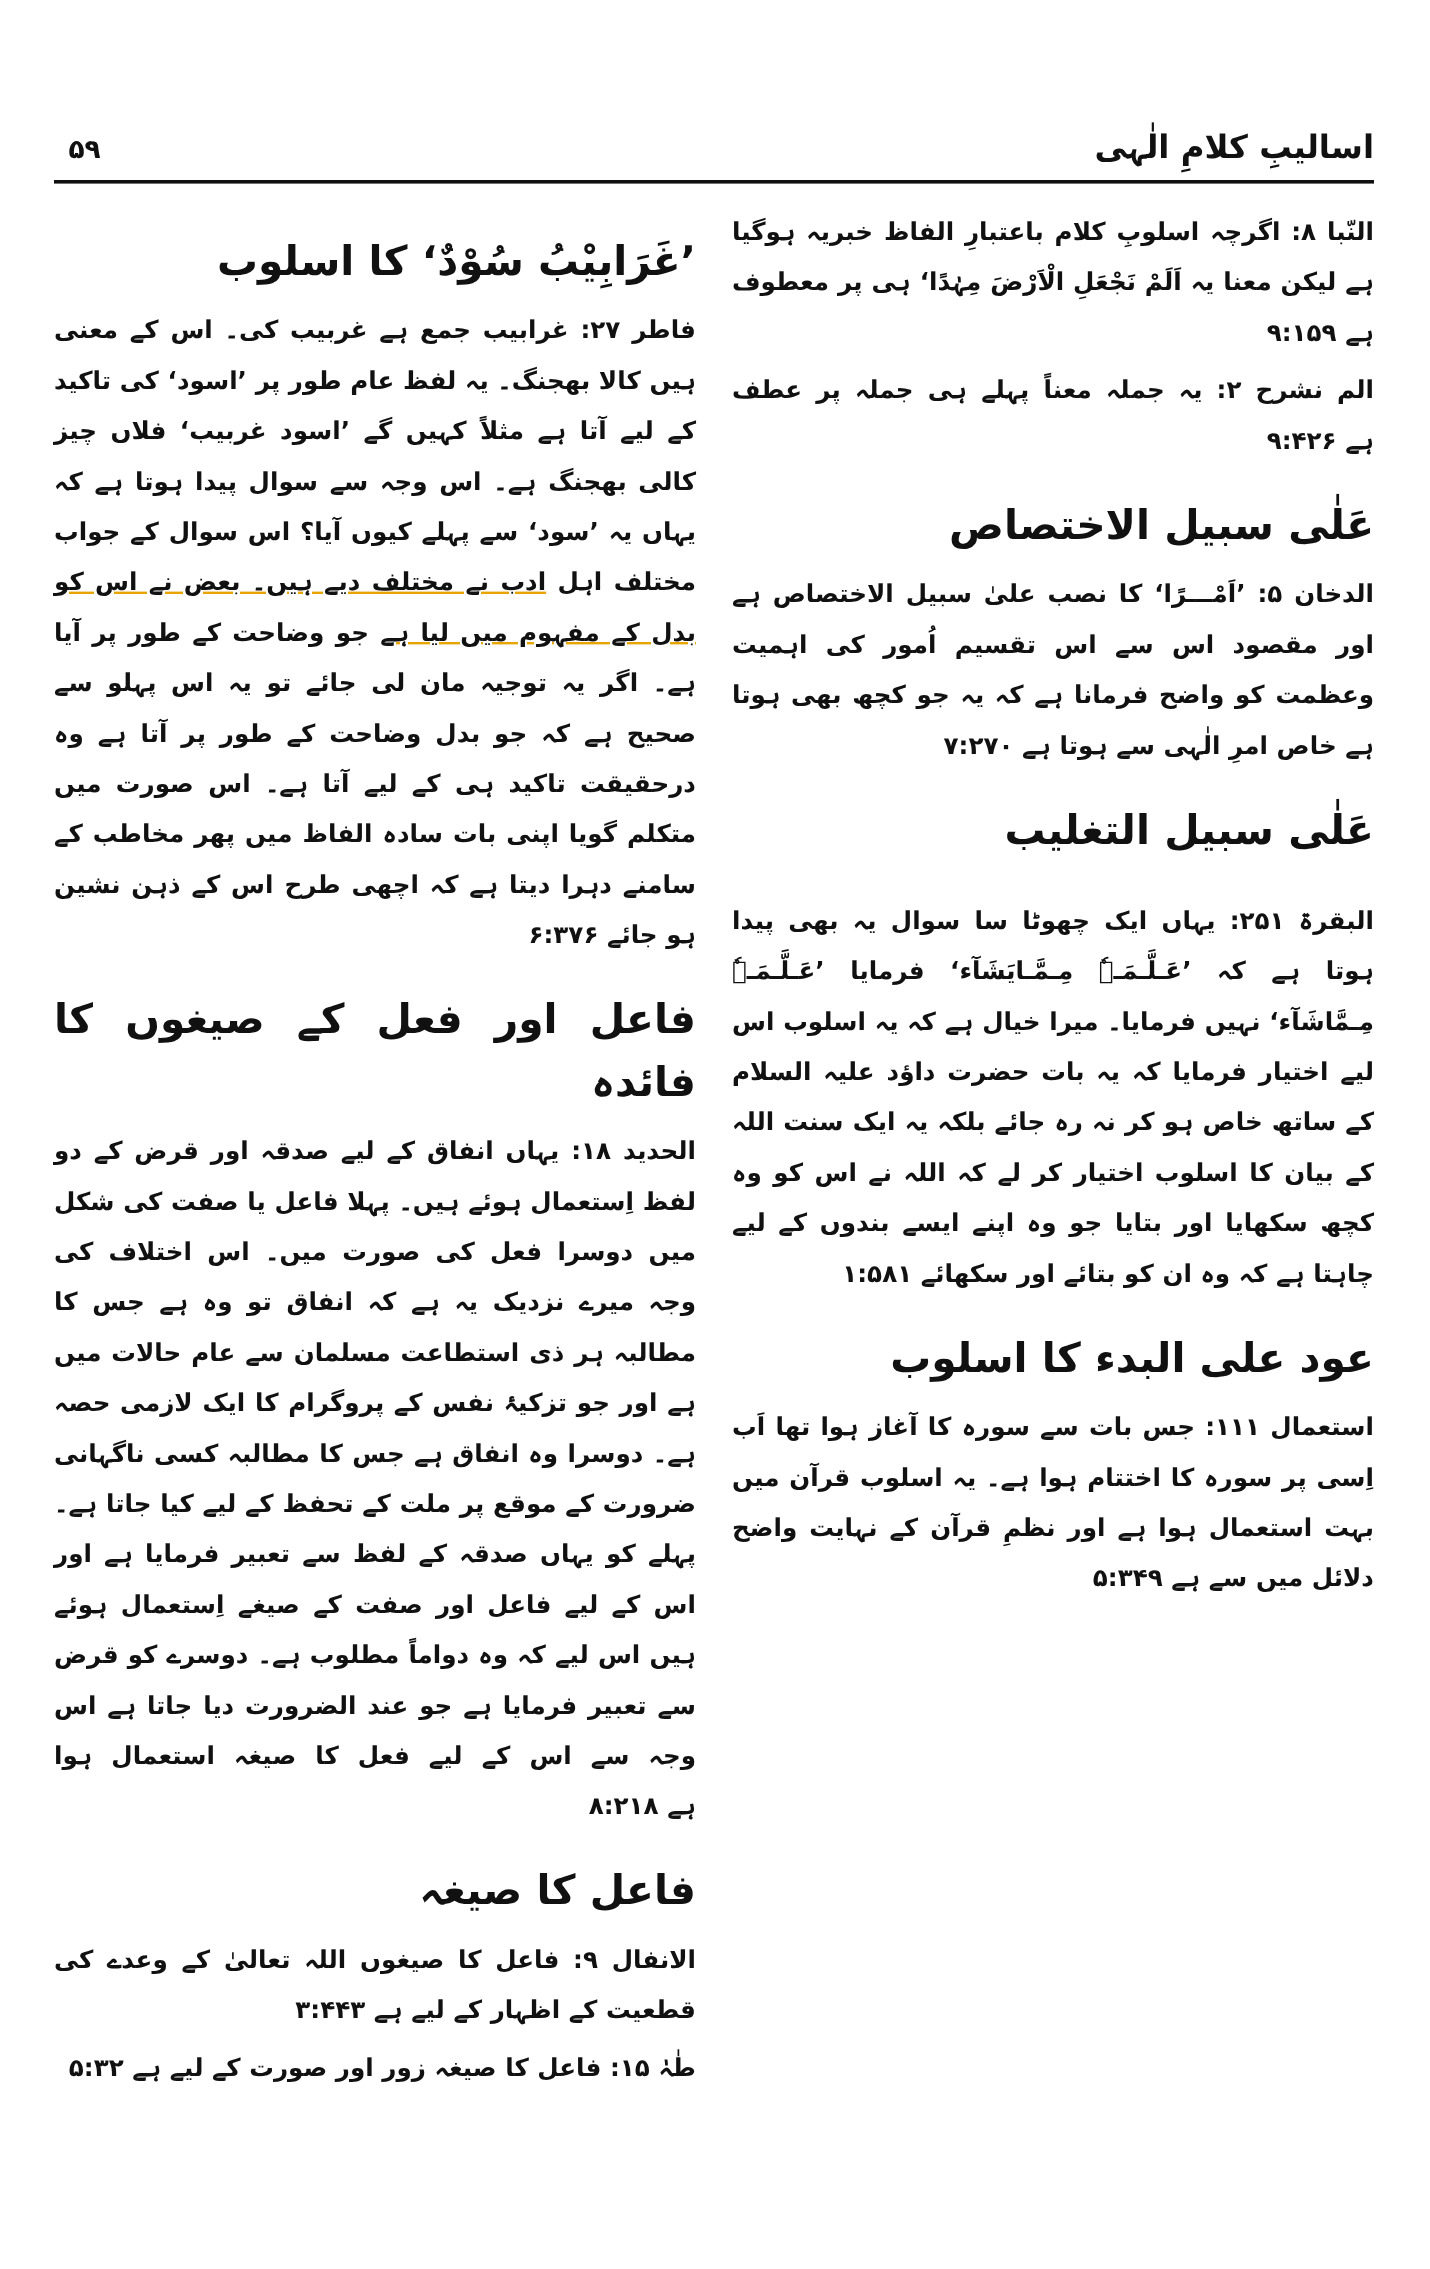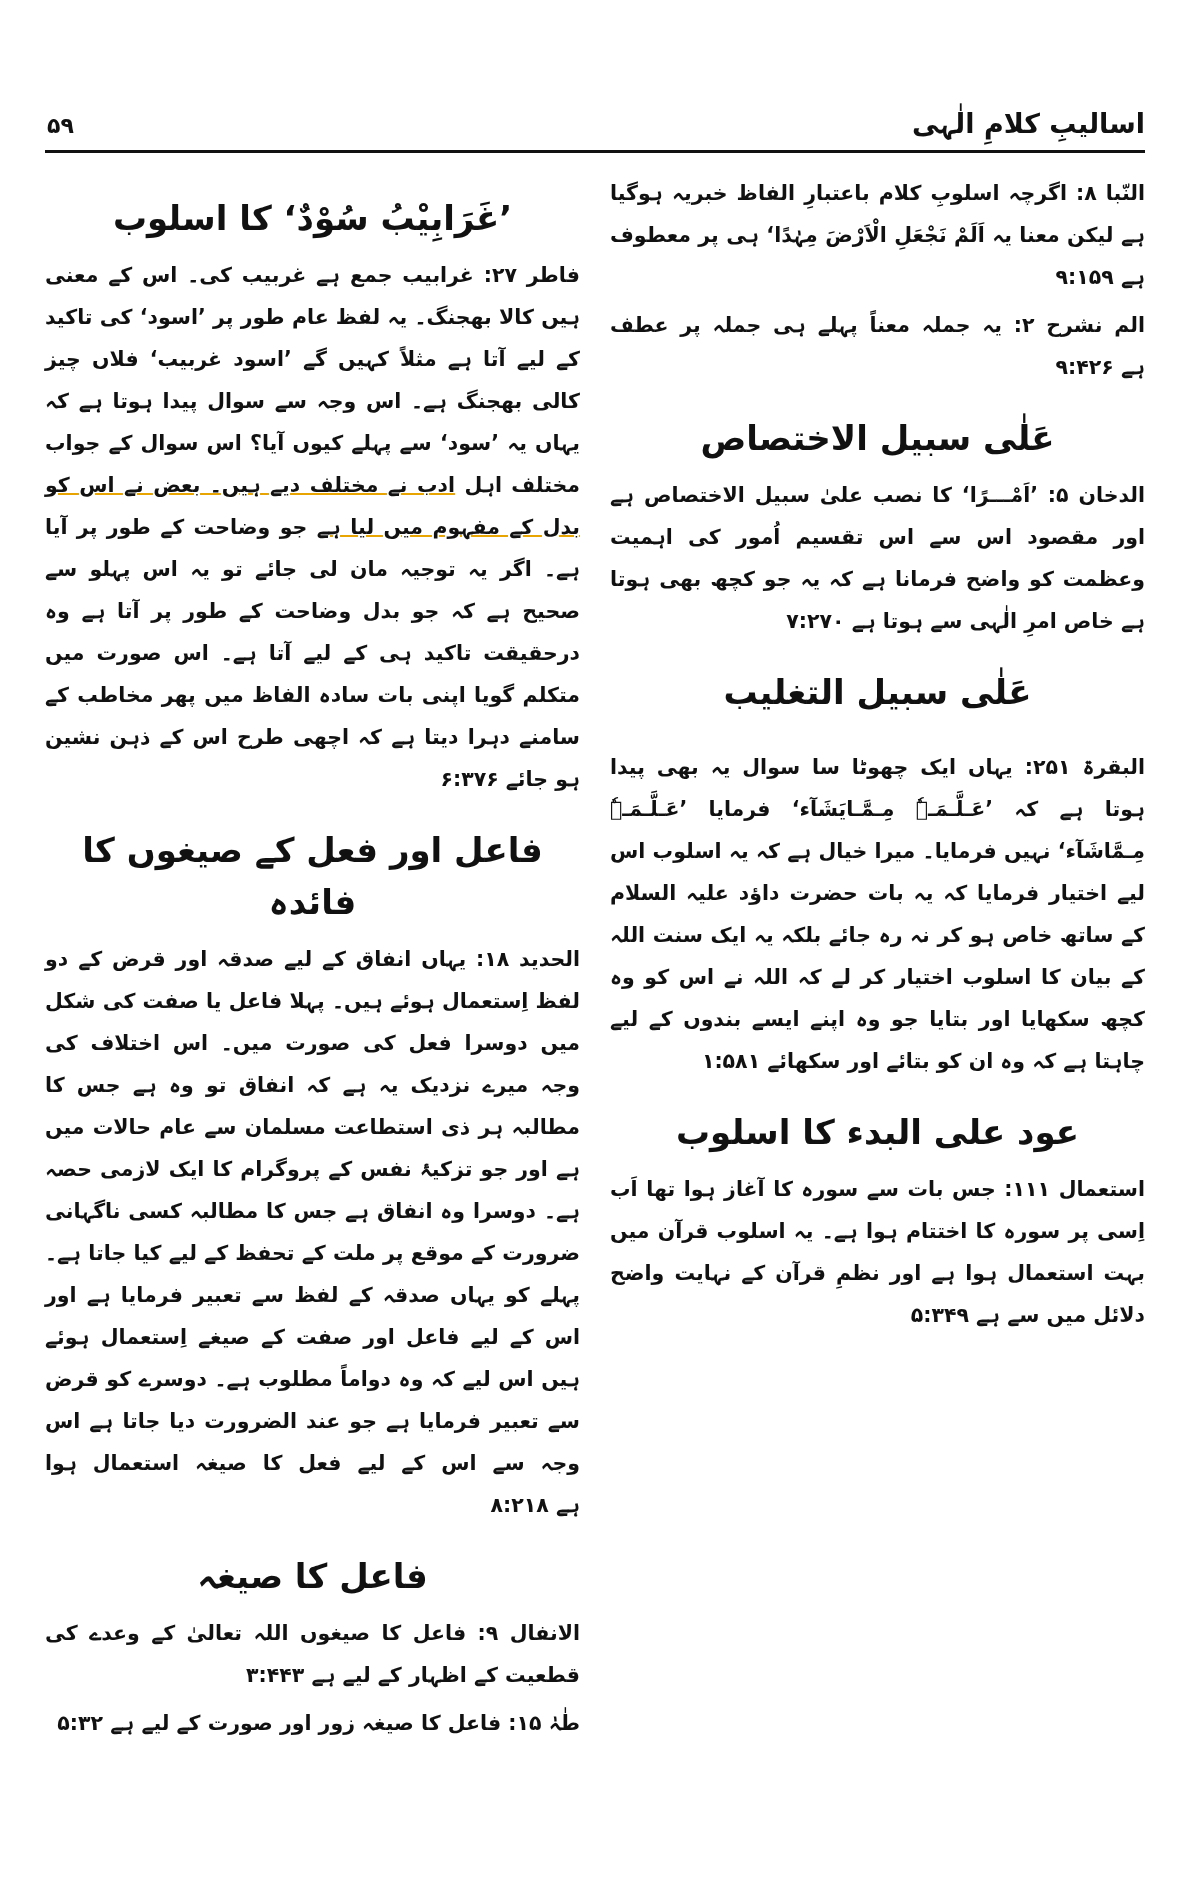--- a/index.html
+++ b/index.html
@@ -26,21 +26,21 @@
       position: absolute;
       right: 0;
       top: 4px;
       direction: rtl;
       font-size: 27px;
       font-weight: bold;
       line-height: 40px;
     }
     .page-number {
       position: absolute;
-      left: 2px;
+      left: 12px;
       top: 8px;
       font-size: 22px;
       font-weight: bold;
       line-height: 36px;
     }
     .header-rule {
       position: absolute;
       left: 0;
       right: 0;
       top: 50px;
@@ -51,21 +51,20 @@
       position: absolute;
       top: 172px;
       width: 535px;
       direction: rtl;
       text-align: justify;
     }
     .col-right { left: 610px; }
     .col-left { left: 45px; }
 
     .heading {
-      text-align: center;
       font-size: 34px;
       font-weight: bold;
       line-height: 52px;
       margin: 24px 0 10px 0;
     }
     .heading.first { margin-top: 20px; }
     .entry {
       font-size: 20.5px;
       font-weight: bold;
       line-height: 42px;

